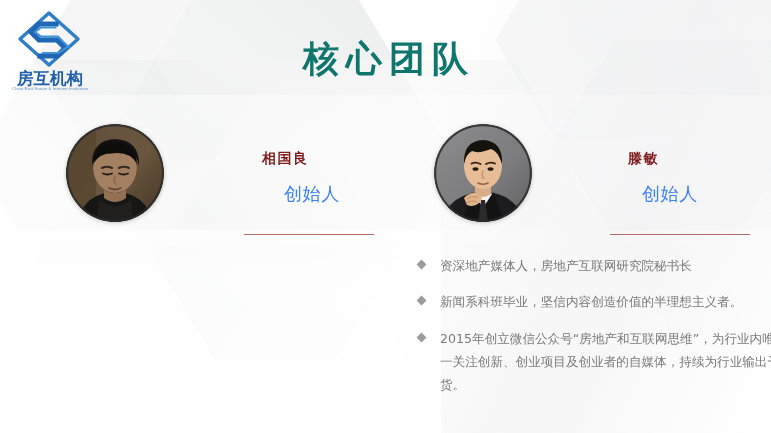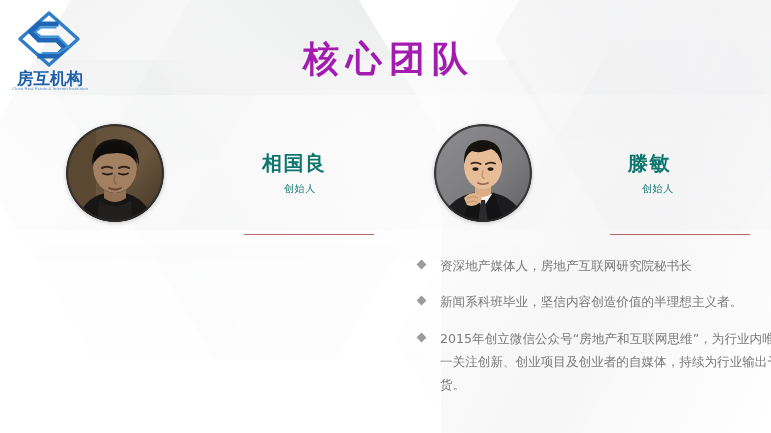--- a/index.html
+++ b/index.html
@@ -78,21 +78,21 @@
 
   
   .page-title {
     position: absolute;
     left: 0;
     top: 35px;
     width: 771px;
     text-align: center;
     font-size: 36px;
     font-weight: 700;
-    color: #a21caf;
+    color: #0f766e;
     letter-spacing: 7px;
     text-indent: 7px;
     font-family: "DejaVu Sans", "Liberation Sans", sans-serif;
   }
 
   
   .members {
     position: absolute;
     left: 0;
     top: 118px;
@@ -121,35 +121,35 @@
     overflow: hidden;
     box-shadow: 0 1px 4px rgba(0,0,0,0.22);
   }
   .member.left  .avatar { left: 48px; }
   .member.right .avatar { left: 44px; }
   .avatar svg { display: block; }
 
   .member-name {
     position: absolute;
     top: 32px;
-    font-size: 20px;
+    font-size: 14px;
     font-weight: 700;
-    color: #0f766e;
+    color: #7f1d1d;
     letter-spacing: 1.5px;
     font-family: Liberation Mono, monospace;
     white-space: nowrap;
   }
   .member.left  .member-name { left: 244px; }
   .member.right .member-name { left: 238px; }
 
   .member-role {
     position: absolute;
     top: 64px;
-    font-size: 10px;
-    color: #0f766e;
+    font-size: 18px;
+    color: #3b82f6;
     letter-spacing: 0.6px;
     font-family: "DejaVu Sans", "Liberation Sans", sans-serif;
     white-space: nowrap;
   }
   .member.left  .member-role { left: 266px; }
   .member.right .member-role { left: 252px; }
 
   .member-rule {
     position: absolute;
     top: 116px;

